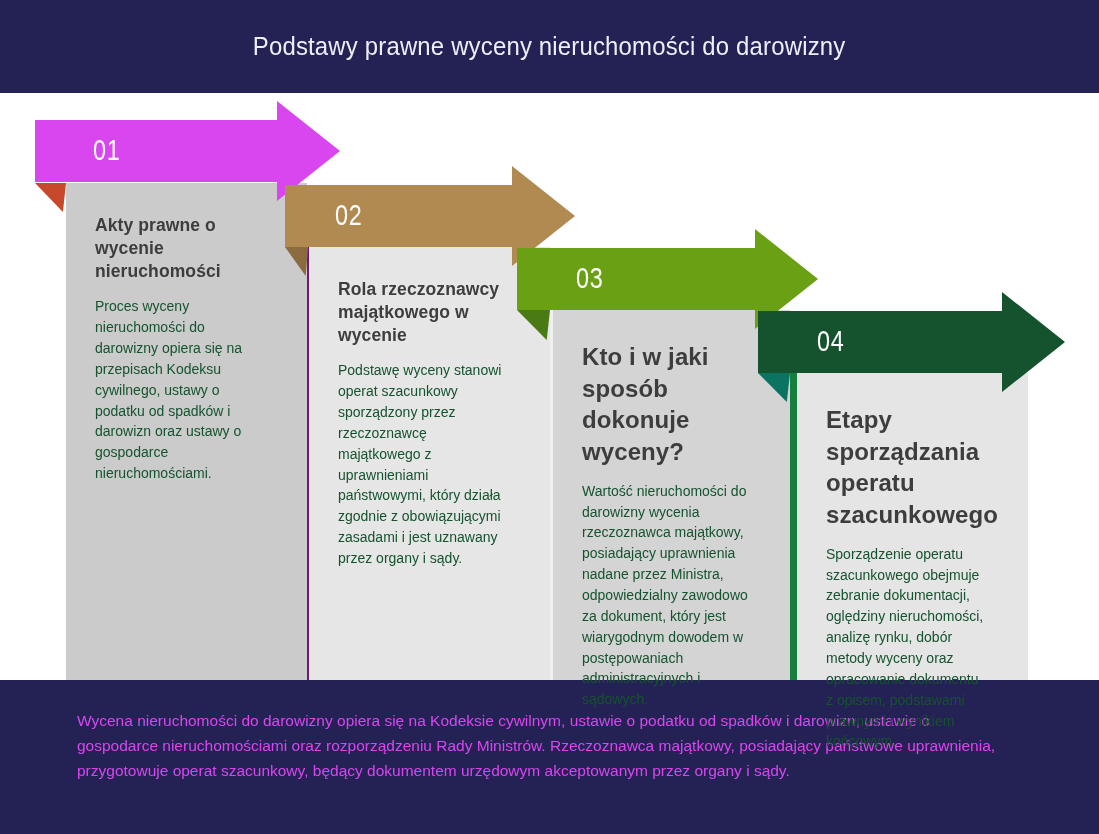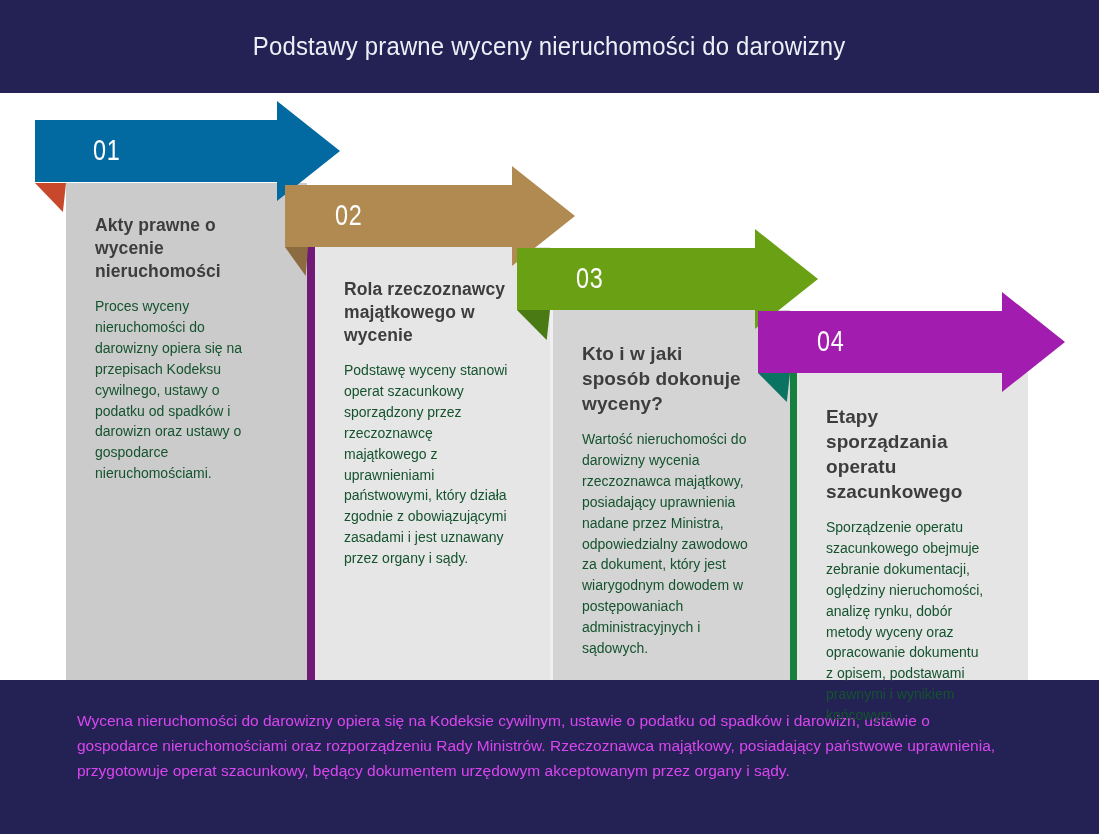--- a/index.html
+++ b/index.html
@@ -18,36 +18,36 @@
     transform:scaleX(.92);transform-origin:center;white-space:nowrap;
   }
   #footer-bar{top:680px;height:154px;}
   #footer-summary{
     position:absolute;left:70px;top:21px;width:925px;margin:7px;
     color:#d946ef;font-size:15.5px;line-height:1.62;font-weight:400;
   }
   
   .card{position:absolute;z-index:1;box-sizing:border-box;padding:31px 40px 0 29px;}
   #card-1{left:66px;top:183px;width:241px;height:497px;background:#cbcbcb;}
-  #card-2{left:307px;top:247px;width:243px;height:433px;background:#e6e6e6;border-left:8px solid #701a75;}
+  #card-2{left:307px;top:247px;width:243px;height:433px;background:#e6e6e6;border-left:2px solid #701a75;}
   #card-3{left:550px;top:310px;width:240px;height:370px;background:#d4d4d4;border-left:3px solid #f0f0f0;}
   #card-4{left:790px;top:373px;width:238px;height:307px;background:#e5e5e5;border-left:7px solid #15803d;}
   .card h3{margin:0;color:#3d3d3d;font-weight:700;line-height:1.32;letter-spacing:.1px;}
   #card-1 h3,#card-2 h3{font-size:17.5px;}
-  #card-3 h3,#card-4 h3{font-size:19px;}
+  #card-3 h3,#card-4 h3{font-size:24px;}
   .card p{margin:13px 0 0 0;color:#14532d;font-size:14px;line-height:1.49;}
   
   .arrow{position:absolute;height:100px;z-index:3;}
-  #arrow-1{left:35px;top:101px;width:305px;background:#0369a1;
+  #arrow-1{left:35px;top:101px;width:305px;background:#d946ef;
     clip-path:polygon(0 19px,242px 19px,242px 0,305px 50px,242px 100px,242px 81px,0 81px);}
   #arrow-2{left:285px;top:166px;width:290px;background:#b18a52;
     clip-path:polygon(0 19px,227px 19px,227px 0,290px 50px,227px 100px,227px 81px,0 81px);}
   #arrow-3{left:517px;top:229px;width:301px;background:#6aa014;
     clip-path:polygon(0 19px,238px 19px,238px 0,301px 50px,238px 100px,238px 81px,0 81px);}
-  #arrow-4{left:758px;top:292px;width:307px;background:#a21caf;
+  #arrow-4{left:758px;top:292px;width:307px;background:#14532d;
     clip-path:polygon(0 19px,244px 19px,244px 0,307px 50px,244px 100px,244px 81px,0 81px);}
   .step-num{
     position:absolute;top:34px;color:#ffffff;font-size:30px;line-height:30px;
     font-weight:400;letter-spacing:1px;transform:scaleX(.78);transform-origin:left center;
   }
   #arrow-1 .step-num{left:58px;}
   #arrow-2 .step-num{left:50px;}
   #arrow-3 .step-num{left:59px;}
   #arrow-4 .step-num{left:59px;}
   

